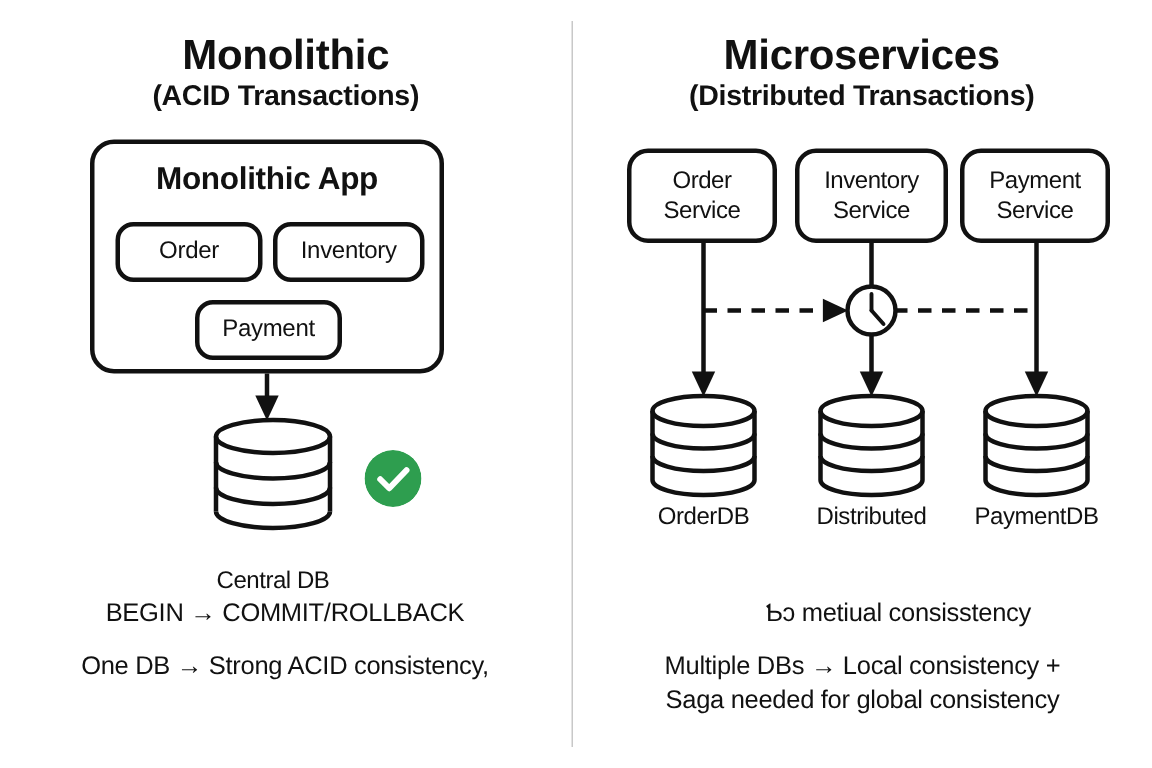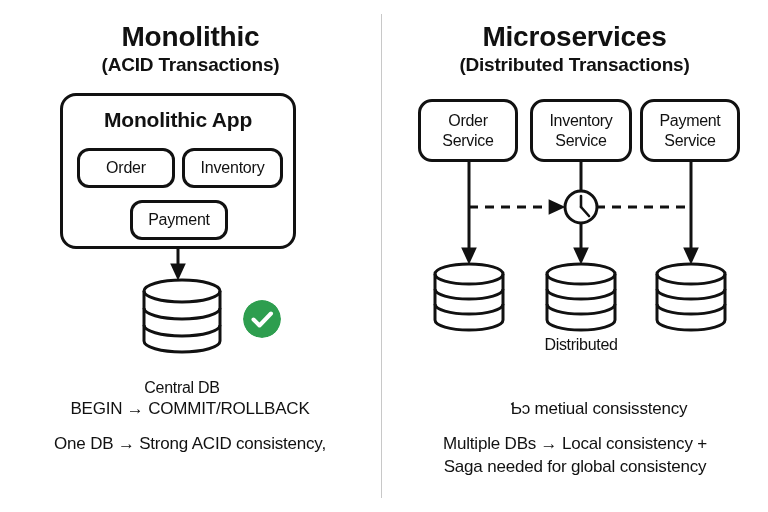--- a/index.html
+++ b/index.html
@@ -241,39 +241,41 @@
   </div>
 
   <svg class="cyl" style="left:432px; top:262px;" width="74" height="70" viewBox="0 0 74 70">
     <ellipse cx="37" cy="12" rx="34" ry="10" fill="#ffffff" stroke="#111111" stroke-width="3"></ellipse>
     <path d="M3 12 L3 58" fill="none" stroke="#111111" stroke-width="3"></path>
     <path d="M71 12 L71 58" fill="none" stroke="#111111" stroke-width="3"></path>
     <path d="M3 58 A34 10 0 0 0 71 58" fill="none" stroke="#111111" stroke-width="3"></path>
     <path d="M3 27 A34 10 0 0 0 71 27" fill="none" stroke="#111111" stroke-width="3"></path>
     <path d="M3 42 A34 10 0 0 0 71 42" fill="none" stroke="#111111" stroke-width="3"></path>
   </svg>
+  <div class="cyl-label" style="left:409px; top:336px; width:120px;">OrderDB</div>
 
   <svg class="cyl" style="left:544px; top:262px;" width="74" height="70" viewBox="0 0 74 70">
     <ellipse cx="37" cy="12" rx="34" ry="10" fill="#ffffff" stroke="#111111" stroke-width="3"></ellipse>
     <path d="M3 12 L3 58" fill="none" stroke="#111111" stroke-width="3"></path>
     <path d="M71 12 L71 58" fill="none" stroke="#111111" stroke-width="3"></path>
     <path d="M3 58 A34 10 0 0 0 71 58" fill="none" stroke="#111111" stroke-width="3"></path>
     <path d="M3 27 A34 10 0 0 0 71 27" fill="none" stroke="#111111" stroke-width="3"></path>
     <path d="M3 42 A34 10 0 0 0 71 42" fill="none" stroke="#111111" stroke-width="3"></path>
   </svg>
   <div class="cyl-label" style="left:511px; top:336px; width:140px;">Distributed</div>
 
   <svg class="cyl" style="left:654px; top:262px;" width="74" height="70" viewBox="0 0 74 70">
     <ellipse cx="37" cy="12" rx="34" ry="10" fill="#ffffff" stroke="#111111" stroke-width="3"></ellipse>
     <path d="M3 12 L3 58" fill="none" stroke="#111111" stroke-width="3"></path>
     <path d="M71 12 L71 58" fill="none" stroke="#111111" stroke-width="3"></path>
     <path d="M3 58 A34 10 0 0 0 71 58" fill="none" stroke="#111111" stroke-width="3"></path>
     <path d="M3 27 A34 10 0 0 0 71 27" fill="none" stroke="#111111" stroke-width="3"></path>
     <path d="M3 42 A34 10 0 0 0 71 42" fill="none" stroke="#111111" stroke-width="3"></path>
   </svg>
+  <div class="cyl-label" style="left:631px; top:336px; width:120px;">PaymentDB</div>
 
   <div class="caption caption-garbled" style="left:424px; top:398px; width:350px;">Ƅɔ metiual consisstency</div>
 
   <div class="caption caption-body" style="left:395px; top:432px; width:360px;">Multiple DBs → Local consistency +</div>
   <div class="caption caption-body" style="left:395px; top:455px; width:360px;">Saga needed for global consistency</div>
 
   <svg id="connectors" viewBox="0 0 768 512">
     <defs>
       <marker id="arrowhead" markerWidth="7" markerHeight="7" refX="3.2" refY="3.2" orient="auto" markerUnits="strokeWidth">
         <path d="M0.4,0.6 L6,3.2 L0.4,5.8 z" fill="#111111"></path>

